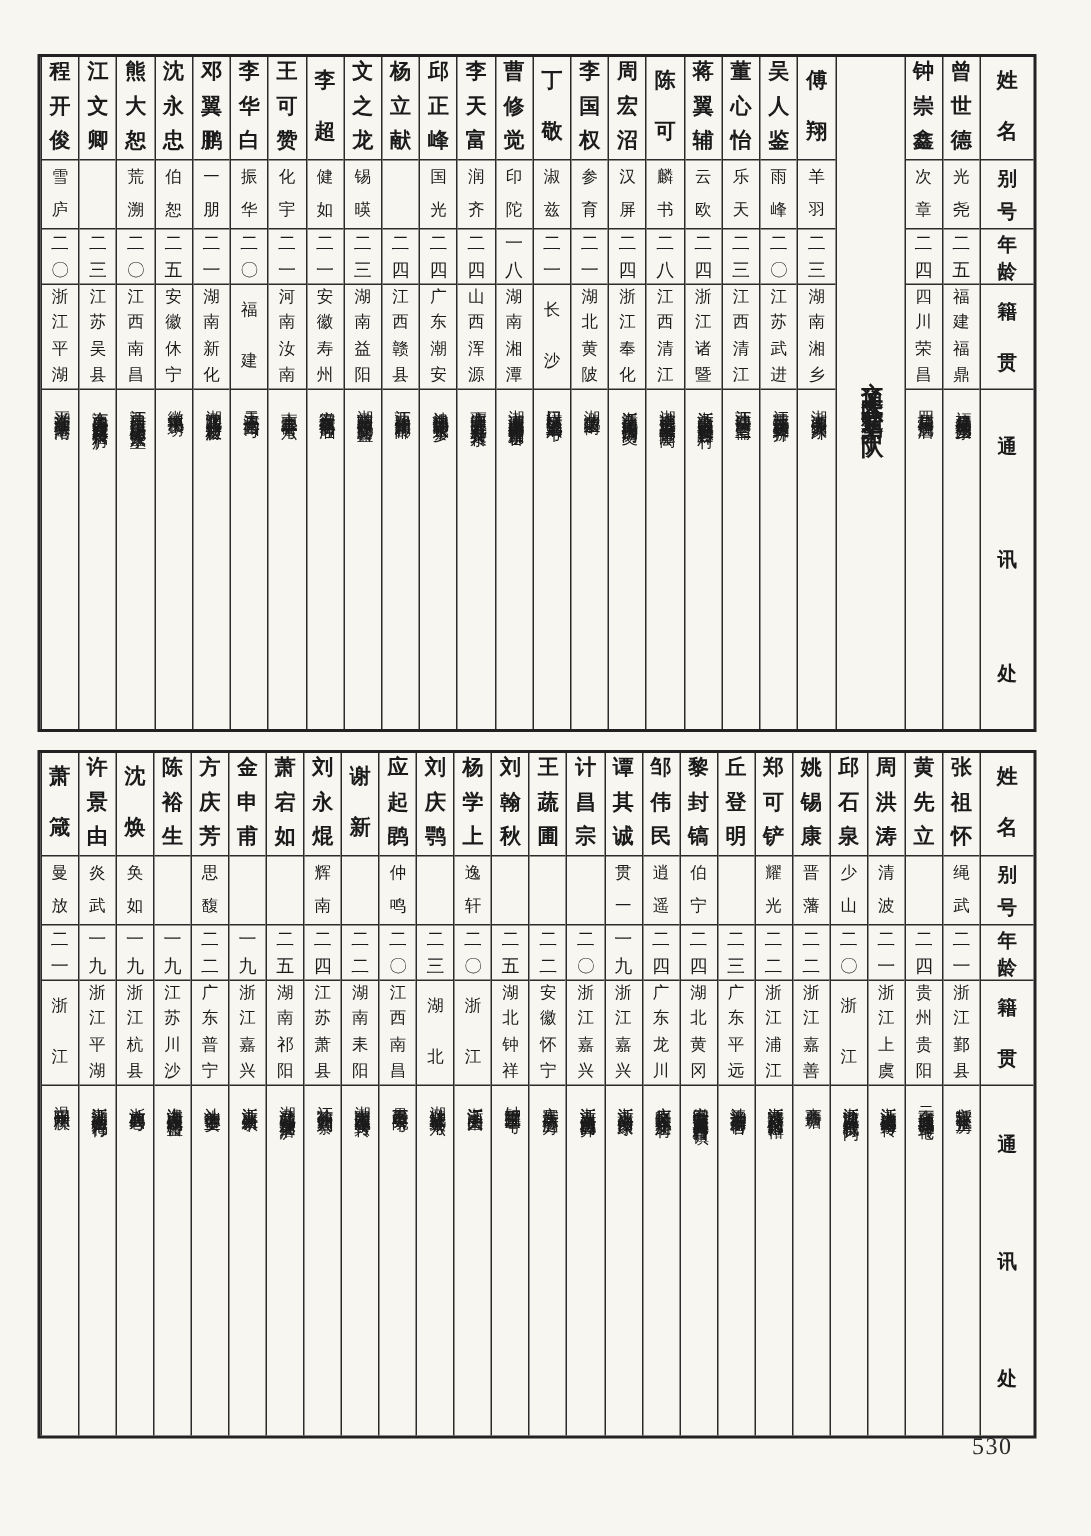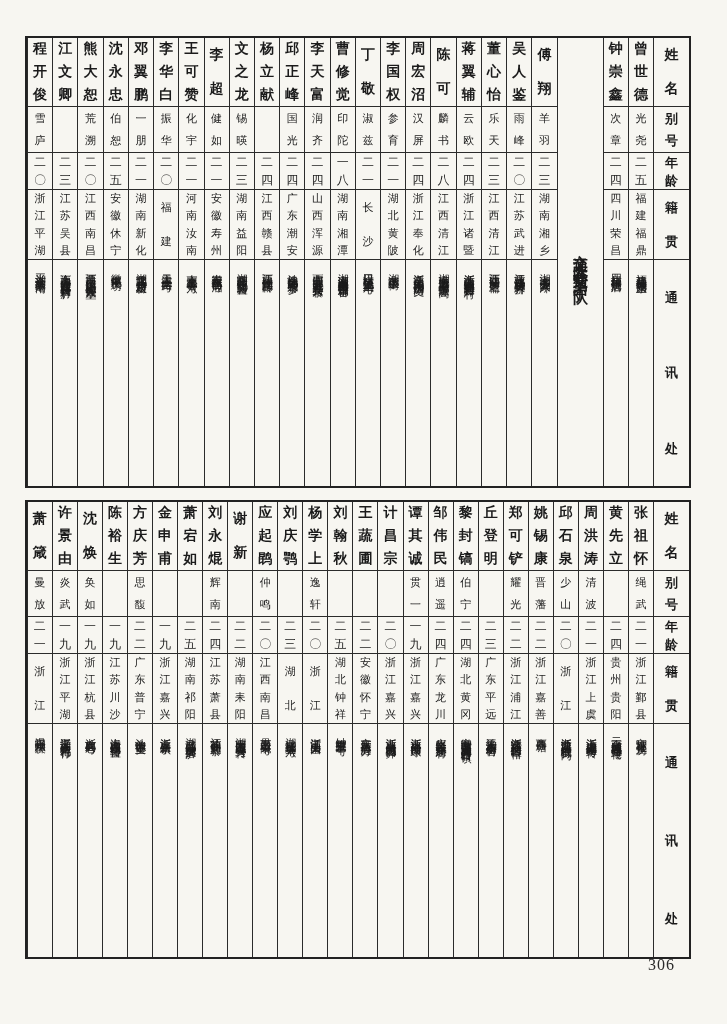--- a/index.html
+++ b/index.html
@@ -1662,14 +1662,14 @@
               <span class="ch">江</span>
             </span>
           </div>
           <div class="cell address-cell r4">
             <span class="address-text">温州平阳林溪</span>
           </div>
         </div>
       </div>
   </div>
 
-  <div class="page-number">306</div>
+  <div class="page-number">530</div>
 </div>
 
 </body></html>

